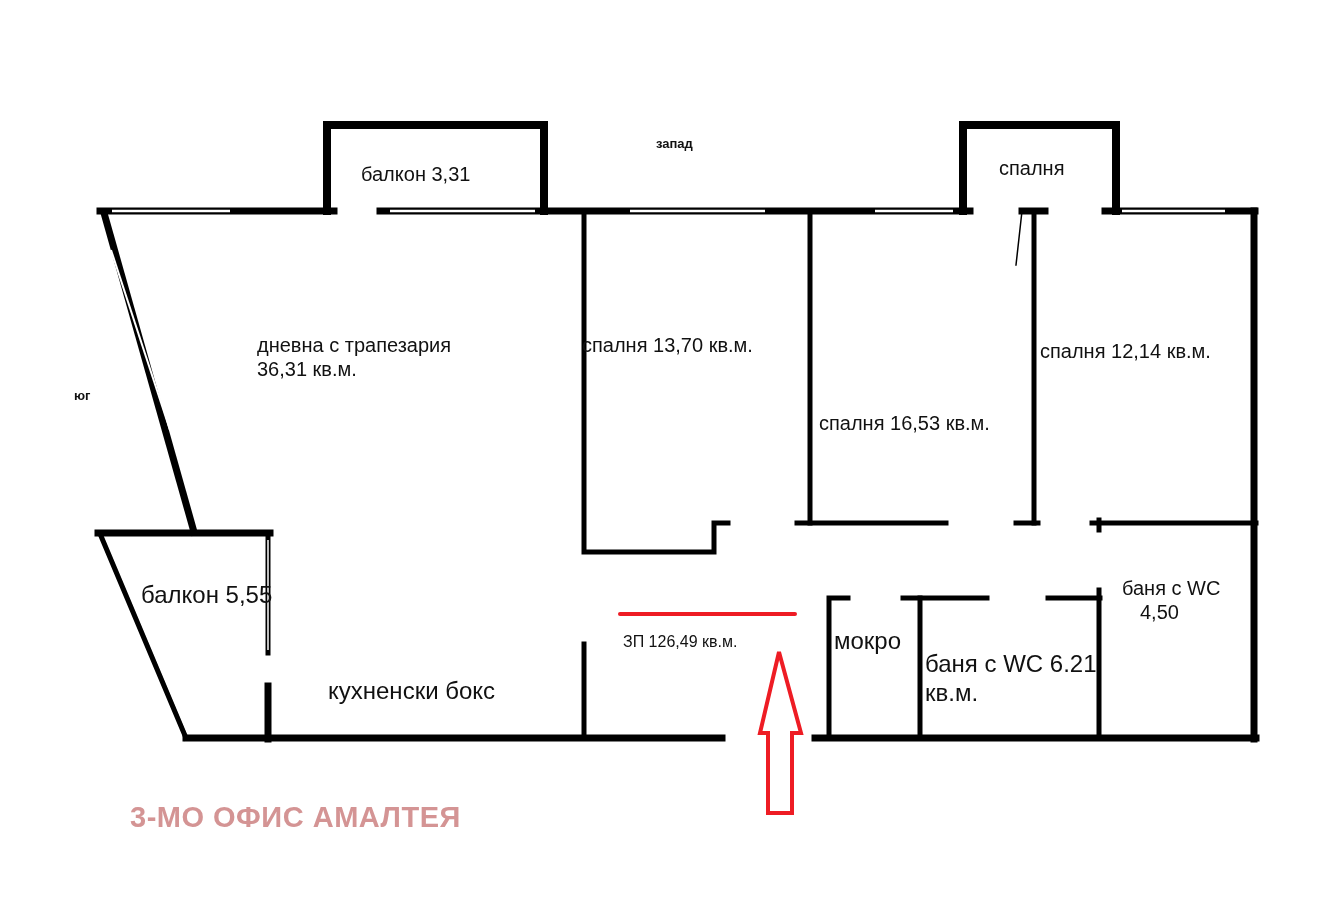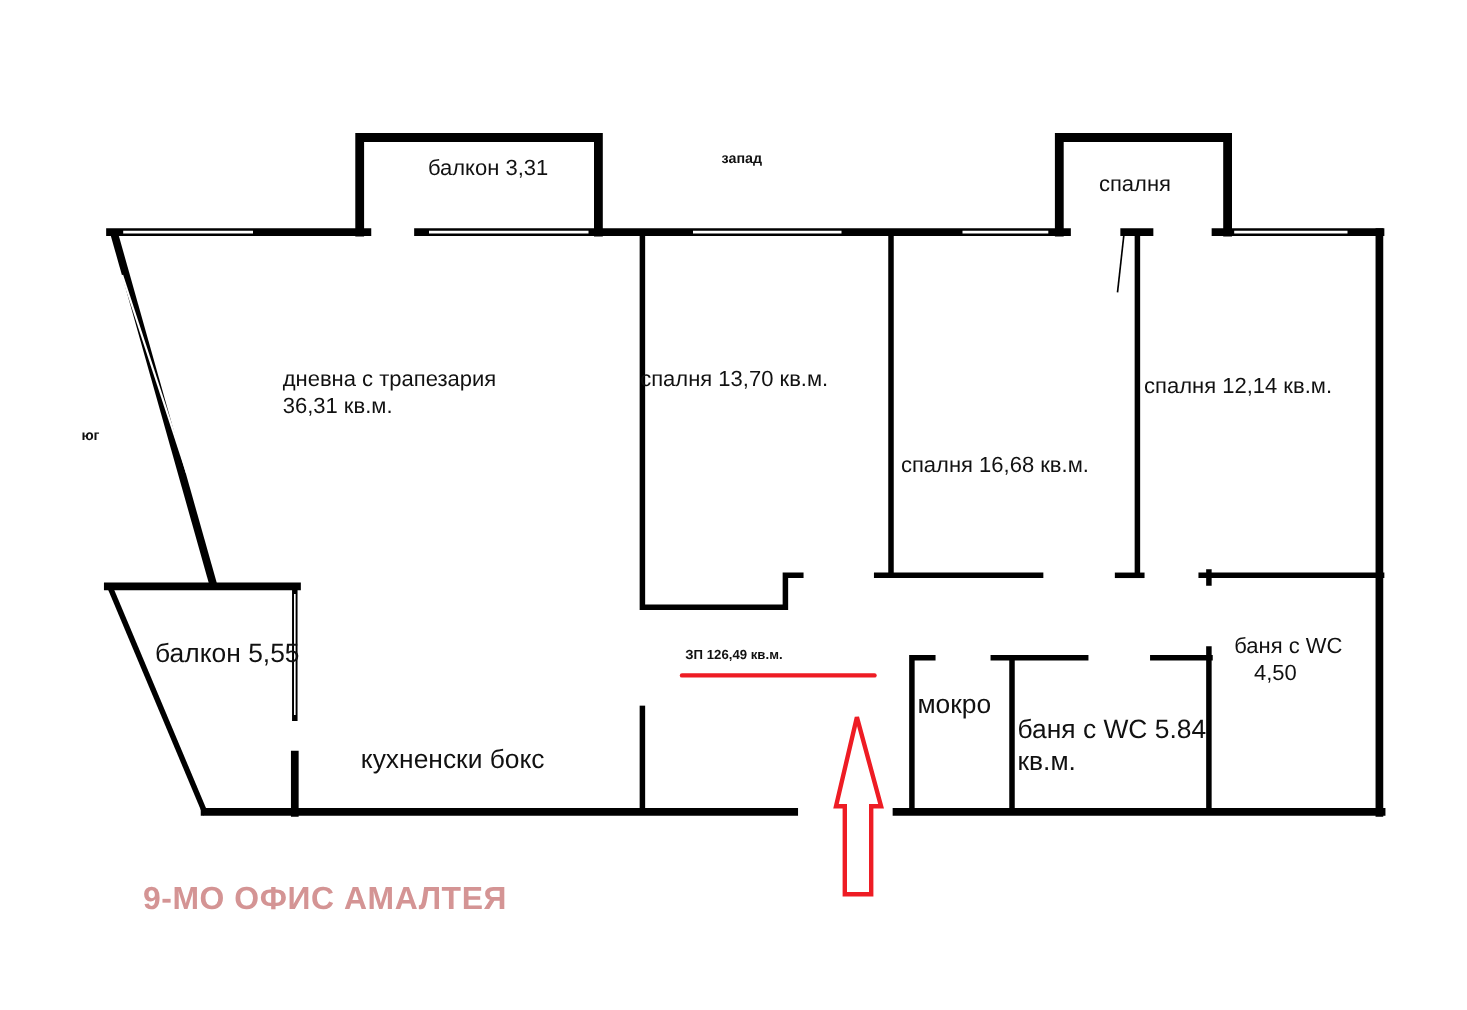--- a/index.html
+++ b/index.html
@@ -2,21 +2,21 @@
 <html><head>
 <meta charset="utf-8">
 <style>
   html, body { margin: 0; padding: 0; background: #ffffff; }
   body { width: 1334px; height: 918px; position: relative; overflow: hidden; font-family: "Liberation Sans", sans-serif; }
   svg.plan { position: absolute; left: 0; top: 0; }
   .lbl { position: absolute; color: #111; font-family: "Liberation Sans", sans-serif; white-space: nowrap; line-height: 1.2; }
   .room { font-size: 20px; }
   .small { font-size: 24px; }
   .dir { font-weight: bold; font-size: 13px; }
-  .total { font-weight: bold; font-size: 12px; }
+  .total { font-weight: normal; font-size: 16px; margin-top: 44px; }
   .brand { font-weight: bold; font-size: 29px; letter-spacing: 0.5px; }
 </style>
 </head>
 <body>
 
 <svg class="plan" width="1334" height="918" viewBox="0 0 1334 918" xmlns="http://www.w3.org/2000/svg">
   <g stroke="#000" fill="none" stroke-linecap="square">
 
     <polyline points="327,211 327,125 544,125 544,211" stroke-width="8"></polyline>
 
@@ -72,41 +72,41 @@
   </g>
 
   <line x1="620" y1="614" x2="795" y2="614" stroke="#ee1c24" stroke-width="4" stroke-linecap="round"></line>
 
   <polygon points="779,652 760,733 768,733 768,813 792,813 792,733 801,733" fill="none" stroke="#ee1c24" stroke-width="4" stroke-linejoin="miter"></polygon>
 </svg>
 
 <div class="lbl dir" style="left:656px; top:136px;">запад</div>
 <div class="lbl dir" style="left:74px; top:388px;">юг</div>
 
-<div class="lbl room" style="left:361px; top:141px;margin-left:28px;">балкон 3,31</div>
+<div class="lbl room" style="left:361px; top:162px;">балкон 3,31</div>
 <div class="lbl room" style="left:999px; top:156px;">спалня</div>
 
 <div class="lbl room" style="left:257px; top:333px;">
   <div>дневна с трапезария</div>
   <div>36,31 кв.м.</div>
 </div>
 
 <div class="lbl room" style="left:582px; top:333px;">спалня 13,70 кв.м.</div>
-<div class="lbl room" style="left:819px; top:411px;">спалня 16,68 кв.м.</div>
+<div class="lbl room" style="left:819px; top:411px;">спалня 16,53 кв.м.</div>
 <div class="lbl room" style="left:1040px; top:339px;">спалня 12,14 кв.м.</div>
 
 <div class="lbl small" style="left:141px; top:581px;">балкон 5,55</div>
 <div class="lbl small" style="left:328px; top:677px;">кухненски бокс</div>
 <div class="lbl small" style="left:834px; top:627px;">мокро</div>
 
 <div class="lbl small" style="left:925px; top:650px;">
-  <div>баня с WC 5.84</div>
+  <div>баня с WC 6.21</div>
   <div>кв.м.</div>
 </div>
 
 <div class="lbl room" style="left:1122px; top:576px;">
   <div>баня с WC</div>
   <div style="padding-left:18px;">4,50</div>
 </div>
 
 <div class="lbl total" style="left:623px; top:588px;">ЗП 126,49 кв.м.</div>
 
-<div class="lbl brand" style="left:130px; top:800px; color:#d49494;">9-МО ОФИС АМАЛТЕЯ</div>
+<div class="lbl brand" style="left:130px; top:800px; color:#d49494;">3-МО ОФИС АМАЛТЕЯ</div>
 
 </body></html>

